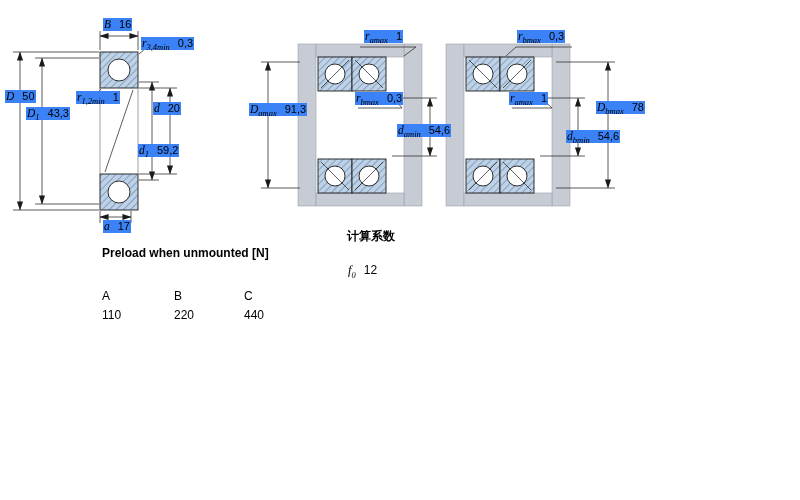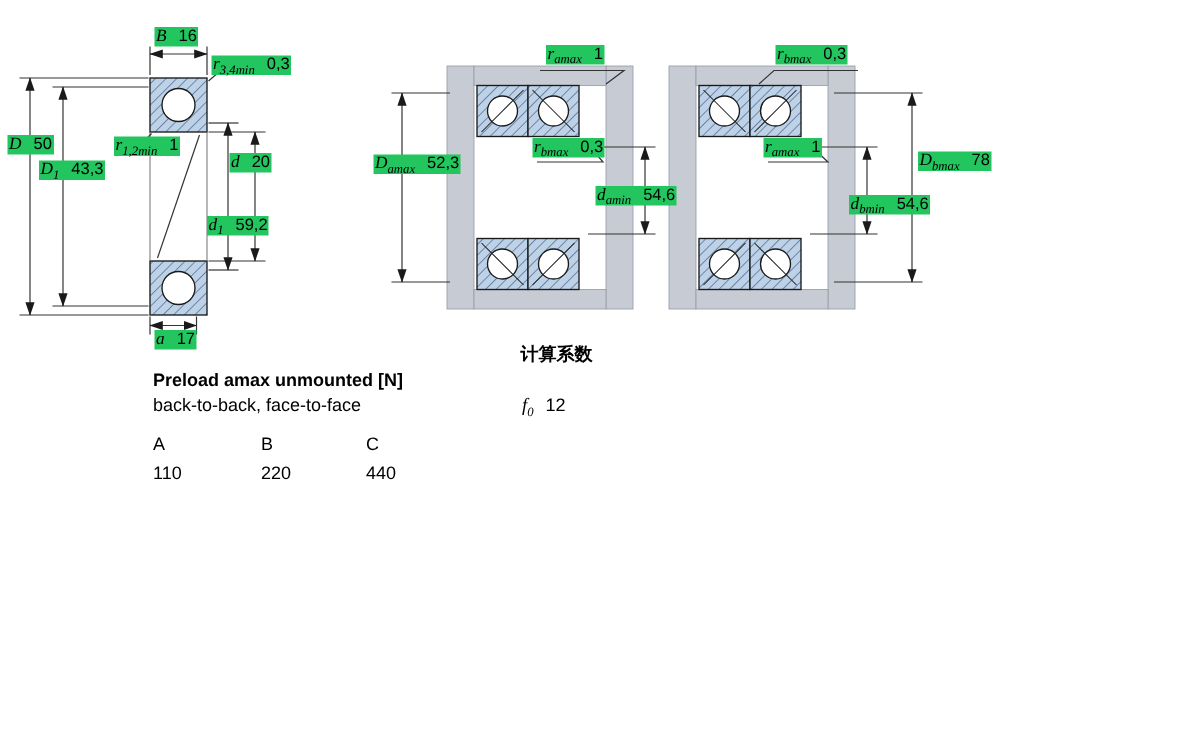--- a/index.html
+++ b/index.html
@@ -5,21 +5,21 @@
   * { box-sizing: border-box; }
   body { margin: 0; background: #fff; }
   .page {
     position: relative; width: 800px; height: 500px;
     background: #ffffff; overflow: hidden;
     font-family: "Liberation Sans", sans-serif; color: #000;
   }
   svg.canvas { position: absolute; left: 0; top: 0; }
   .dim {
     position: absolute; font-family: "Liberation Serif", serif;
-    font-size: 11.5px; background: #22c55e; padding: 0 1px;
+    font-size: 11.5px; background: #3b82f6; padding: 0 1px;
     white-space: nowrap; line-height: 1.15;
   }
   .dim .sym { font-style: italic; }
   .dim sub { font-size: 8.5px; font-style: italic; line-height: 0; }
   .dim .val { margin-left: 8px; font-family: "Liberation Sans", sans-serif; font-size: 11px; }
   .txt { position: absolute; font-size: 12px; white-space: nowrap; }
   .bold { font-weight: bold; }
   .f0 { background: none; font-size: 12.5px; }
   .f0 .val { font-size: 12px; }
 </style>
@@ -150,31 +150,30 @@
   <span class="dim" style="left:103px;top:18px"><span class="sym">B</span><sub></sub><span class="val">16</span></span>
   <span class="dim" style="left:141px;top:37px"><span class="sym">r</span><sub>3,4min</sub><span class="val">0,3</span></span>
   <span class="dim" style="left:5px;top:90px"><span class="sym">D</span><sub></sub><span class="val">50</span></span>
   <span class="dim" style="left:26px;top:107px"><span class="sym">D</span><sub>1</sub><span class="val">43,3</span></span>
   <span class="dim" style="left:76px;top:91px"><span class="sym">r</span><sub>1,2min</sub><span class="val">1</span></span>
   <span class="dim" style="left:153px;top:102px"><span class="sym">d</span><sub></sub><span class="val">20</span></span>
   <span class="dim" style="left:138px;top:144px"><span class="sym">d</span><sub>1</sub><span class="val">59,2</span></span>
   <span class="dim" style="left:103px;top:220px"><span class="sym">a</span><sub></sub><span class="val">17</span></span>
 
   <span class="dim" style="left:364px;top:30px"><span class="sym">r</span><sub>amax</sub><span class="val">1</span></span>
-  <span class="dim" style="left:249px;top:103px"><span class="sym">D</span><sub>amax</sub><span class="val">52,3</span></span>
+  <span class="dim" style="left:249px;top:103px"><span class="sym">D</span><sub>amax</sub><span class="val">91,3</span></span>
   <span class="dim" style="left:355px;top:92px"><span class="sym">r</span><sub>bmax</sub><span class="val">0,3</span></span>
   <span class="dim" style="left:397px;top:124px"><span class="sym">d</span><sub>amin</sub><span class="val">54,6</span></span>
 
   <span class="dim" style="left:517px;top:30px"><span class="sym">r</span><sub>bmax</sub><span class="val">0,3</span></span>
   <span class="dim" style="left:509px;top:92px"><span class="sym">r</span><sub>amax</sub><span class="val">1</span></span>
-  <span class="dim" style="left:612px;top:101px"><span class="sym">D</span><sub>bmax</sub><span class="val">78</span></span>
+  <span class="dim" style="left:596px;top:101px"><span class="sym">D</span><sub>bmax</sub><span class="val">78</span></span>
   <span class="dim" style="left:566px;top:130px"><span class="sym">d</span><sub>bmin</sub><span class="val">54,6</span></span>
 
-  <span class="txt bold" style="left:102px;top:246px">Preload amax unmounted [N]</span>
-  <span class="txt" style="left:102px;top:263px">back-to-back, face-to-face</span>
+  <span class="txt bold" style="left:102px;top:246px">Preload when unmounted [N]</span>
 
   <span class="txt bold" style="left:347px;top:228px">计算系数</span>
   <span class="dim f0" style="left:347px;top:263px"><span class="sym">f</span><sub>0</sub><span class="val">12</span></span>
 
   <span class="txt" style="left:102px;top:289px">A</span>
   <span class="txt" style="left:174px;top:289px">B</span>
   <span class="txt" style="left:244px;top:289px">C</span>
   <span class="txt" style="left:102px;top:308px">110</span>
   <span class="txt" style="left:174px;top:308px">220</span>
   <span class="txt" style="left:244px;top:308px">440</span>

